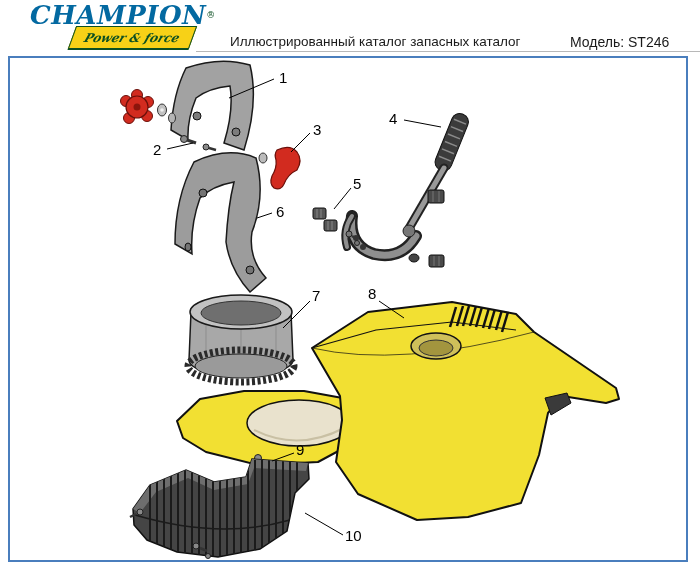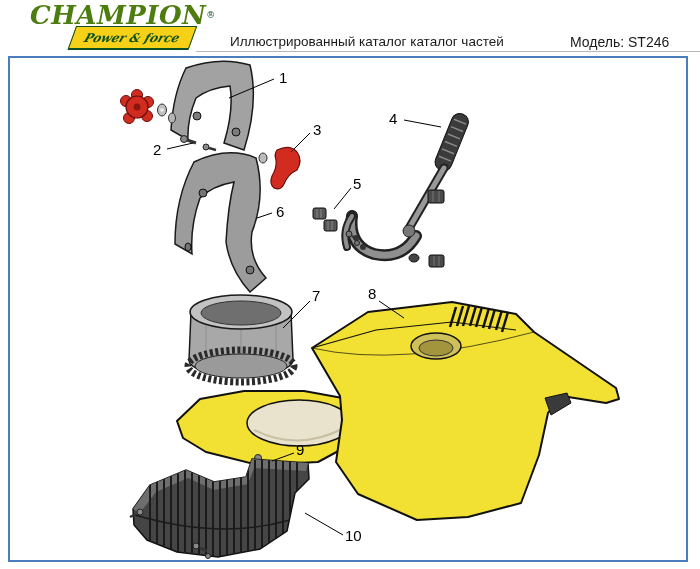--- a/index.html
+++ b/index.html
@@ -2,21 +2,21 @@
 <html><head>
 <meta charset="utf-8">
 <style>
   html,body{margin:0;padding:0;background:#ffffff;}
   .page{position:relative;width:700px;height:569px;background:#fff;font-family:"Liberation Sans",sans-serif;overflow:hidden;}
   
   .header{position:absolute;left:0;top:0;width:700px;height:56px;background:#fff;}
   .header-rule{position:absolute;left:196px;top:51px;width:504px;border-top:1px solid #b8b8b8;}
   .logo{position:absolute;left:30px;top:2px;width:185px;}
   .brand-line{white-space:nowrap;line-height:1;}
-  .brand{font-family:"DejaVu Serif",serif;font-style:italic;font-weight:bold;font-size:26px;color:#4d7c0f;letter-spacing:.5px;}
+  .brand{font-family:"DejaVu Serif",serif;font-style:italic;font-weight:bold;font-size:26px;color:#0369a1;letter-spacing:.5px;}
   .reg{font-family:"DejaVu Serif",serif;font-size:9px;color:#0b4f22;vertical-align:super;}
   .tagline-banner{display:inline-block;margin-left:42px;margin-top:-2px;padding:1px 12px 2px;background:#f7d117;border:1px solid #0b4f22;transform:skewX(-20deg);box-shadow:0 1px 0 #0b4f22;}
   .tagline{display:inline-block;font-family:"DejaVu Serif",serif;font-style:italic;font-weight:bold;font-size:12px;color:#0b4f22;white-space:nowrap;}
   .title{position:absolute;left:230px;top:34px;font-size:13.5px;color:#1a1a1a;}
   .model{position:absolute;left:570px;top:34px;font-size:14px;color:#1a1a1a;}
   
   .frame{position:absolute;left:8px;top:56px;width:680px;height:506px;border:2px solid #4a7ebd;box-sizing:border-box;background:#fff;}
   .frame svg{display:block;width:676px;height:502px;}
   text.callout{font-family:"Liberation Sans",sans-serif;font-size:15px;fill:#000;}
   .leader{stroke:#000;stroke-width:1;}
@@ -28,21 +28,21 @@
 
   <div class="header">
     <div class="logo">
       <div class="brand-line">
         <span class="brand">CHAMPION</span><span class="reg">®</span>
       </div>
       <div class="tagline-banner">
         <span class="tagline">Power &amp; force</span>
       </div>
     </div>
-    <div class="title">Иллюстрированный каталог каталог частей</div>
+    <div class="title">Иллюстрированный каталог запасных каталог</div>
     <div class="model">Модель: ST246</div>
     <div class="header-rule"></div>
   </div>
 
   <div class="frame">
     <svg viewBox="10 58 676 502" xmlns="http://www.w3.org/2000/svg">
       <defs>
         <clipPath id="hoodClip">
           <path d="M 340,396 L 312,348 L 368,312 L 452,302 L 516,314 L 534,332 L 616,388 L 619,399 L 606,403 L 562,396 L 548,413 L 539,455 L 521,503 L 468,517 L 417,520 L 358,494 L 336,462 L 342,420 Z"></path>
         </clipPath>

